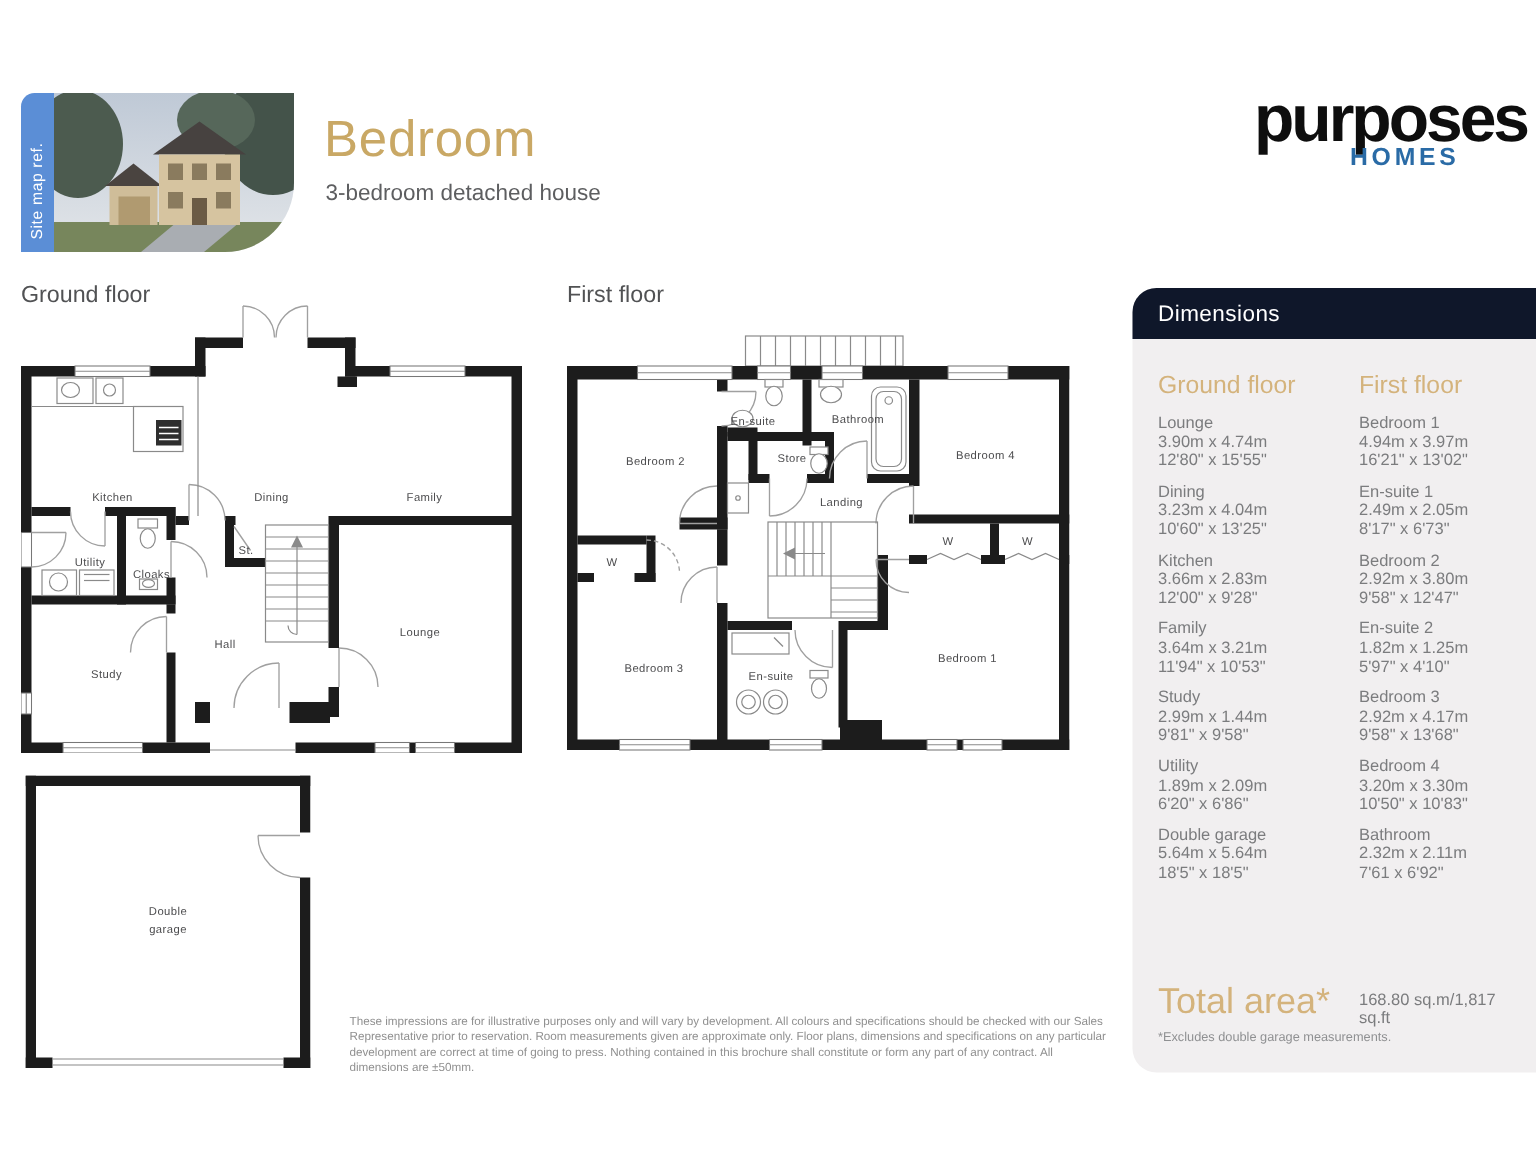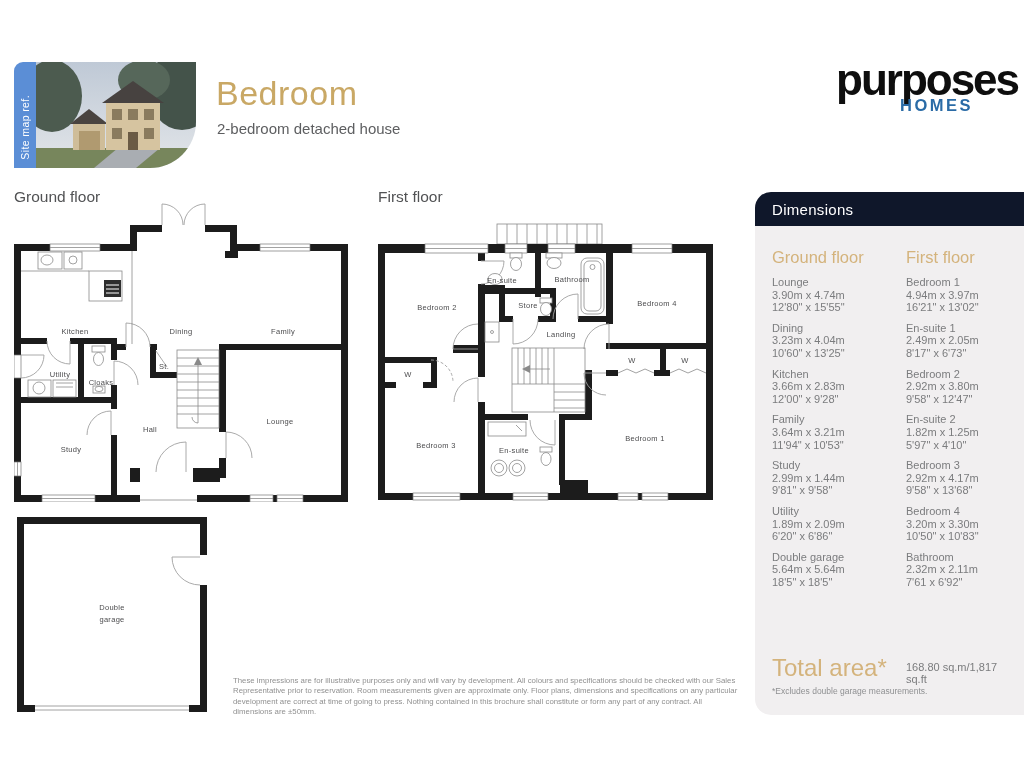--- a/index.html
+++ b/index.html
@@ -82,21 +82,21 @@
         <rect x="108" y="47" width="10" height="11" fill="#8a7b5e"></rect>
         <rect x="76" y="66" width="10" height="11" fill="#8a7b5e"></rect>
         <rect x="108" y="66" width="10" height="11" fill="#8a7b5e"></rect>
         <rect x="92" y="70" width="10" height="18" fill="#6b5b45"></rect>
       </svg>
     </div>
   </div>
 
   <div class="title-block">
     <h1>Bedroom</h1>
-    <h2>2-bedroom detached house</h2>
+    <h2>3-bedroom detached house</h2>
   </div>
 
   <div class="logo">
     <div class="main">purposes</div>
     <div class="sub">HOMES</div>
   </div>
 
   <div class="floor-heading" id="gf-heading">Ground floor</div>
   <div class="floor-heading" id="ff-heading">First floor</div>
 

